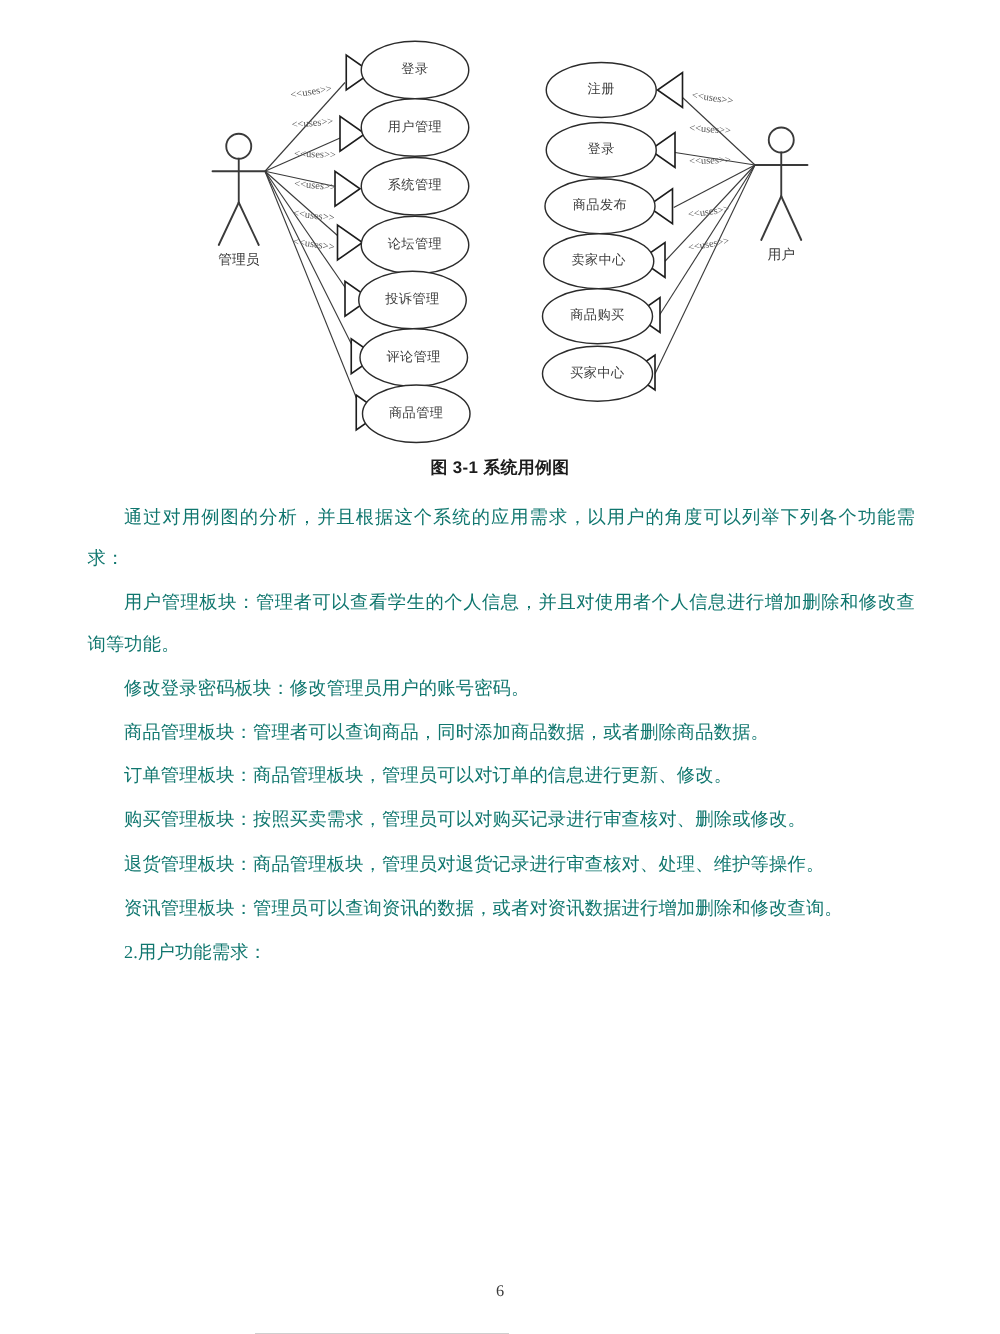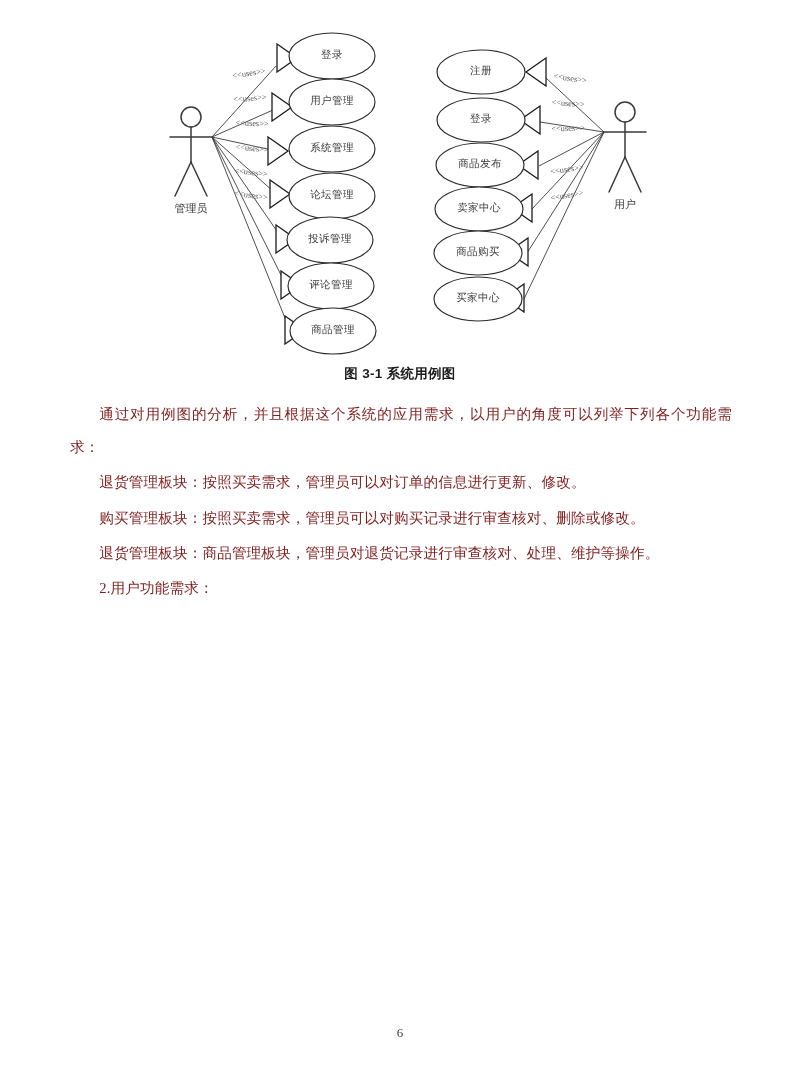--- a/index.html
+++ b/index.html
@@ -99,21 +99,21 @@
   .body-text {
     position: absolute;
     left: 70px;
     top: 398px;
     width: 662px;
   }
   .para {
     margin: 0 0 2px 0;
     font-family: "Liberation Serif", "DejaVu Serif", serif;
     font-size: 14.6px;
-    color: #7f1d1d;
+    color: #0f766e;
     line-height: 33.2px;
     text-align: justify;
     text-justify: inter-ideograph;
     letter-spacing: 0.15px;
   }
   .para.indent {
     text-indent: 2em;
   }
 
   
@@ -267,21 +267,25 @@
         </g>
       </g>
 
     </svg>
   </div>
 
   <div class="figure-caption">图 3-1 系统用例图</div>
 
   <div class="body-text">
     <p class="para indent">通过对用例图的分析，并且根据这个系统的应用需求，以用户的角度可以列举下列各个功能需求：</p>
-    <p class="para indent">退货管理板块：按照买卖需求，管理员可以对订单的信息进行更新、修改。</p>
+    <p class="para indent">用户管理板块：管理者可以查看学生的个人信息，并且对使用者个人信息进行增加删除和修改查询等功能。</p>
+    <p class="para indent">修改登录密码板块：修改管理员用户的账号密码。</p>
+    <p class="para indent">商品管理板块：管理者可以查询商品，同时添加商品数据，或者删除商品数据。</p>
+    <p class="para indent">订单管理板块：商品管理板块，管理员可以对订单的信息进行更新、修改。</p>
     <p class="para indent">购买管理板块：按照买卖需求，管理员可以对购买记录进行审查核对、删除或修改。</p>
     <p class="para indent">退货管理板块：商品管理板块，管理员对退货记录进行审查核对、处理、维护等操作。</p>
+    <p class="para indent">资讯管理板块：管理员可以查询资讯的数据，或者对资讯数据进行增加删除和修改查询。</p>
     <p class="para indent">2.用户功能需求：</p>
   </div>
 
   <div class="page-number">6</div>
 
 </div>
 
 </body></html>

